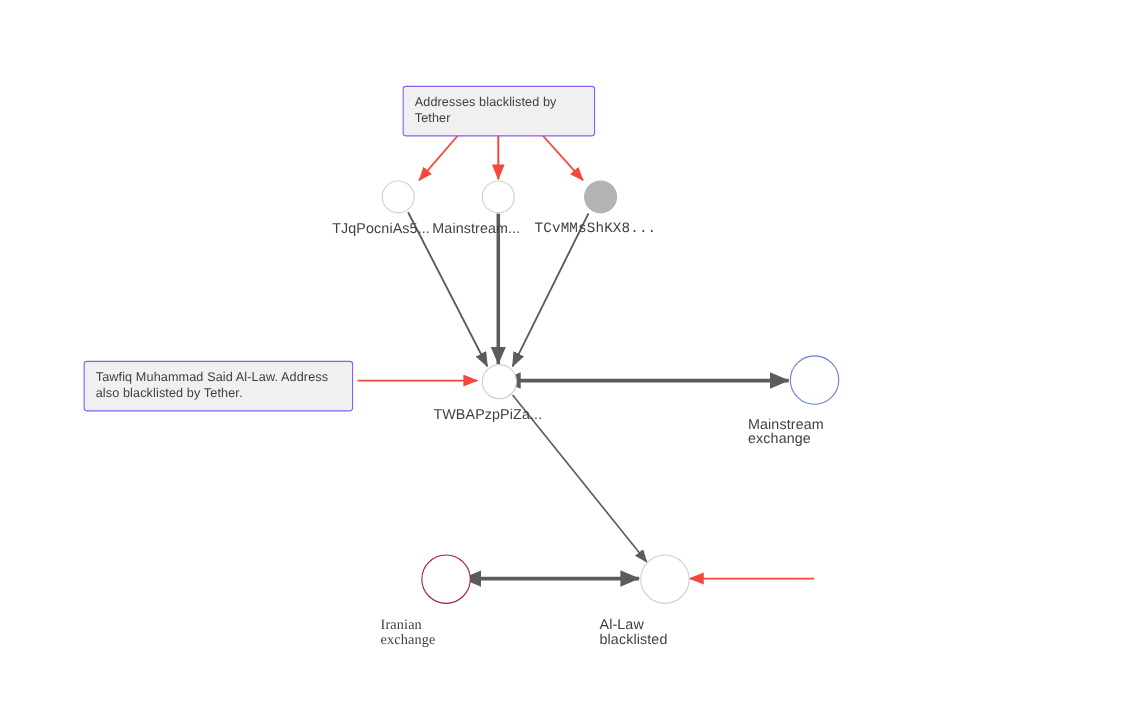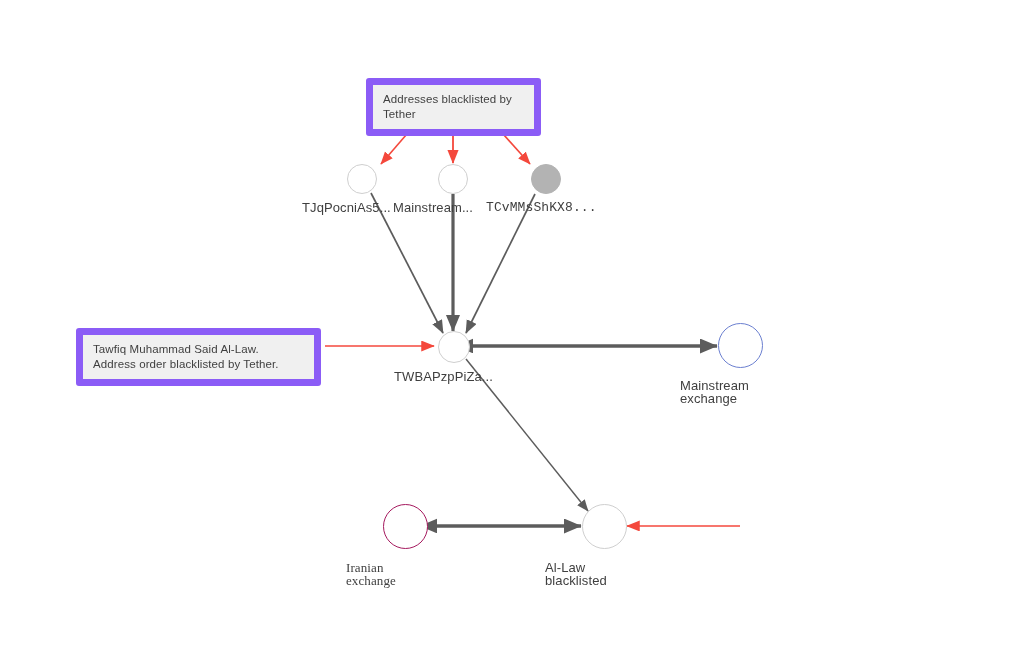--- a/index.html
+++ b/index.html
@@ -41,21 +41,21 @@
     font-size: 13px;
     line-height: 13px;
     color: #3f3f3f;
     white-space: pre-line;
     letter-spacing: 0.1px;
   }
   .annotation {
     position: absolute;
     box-sizing: border-box;
     background: #f0f0f0;
-    border: 7px solid #8b5cf6;
+    border: 1px solid #8b5cf6;
     border-radius: 3px;
     font-size: 11.5px;
     line-height: 15px;
     color: #3f3f3f;
     padding: 7px 10px;
     letter-spacing: 0.1px;
   }
 </style>
 </head>
 <body>
@@ -95,21 +95,21 @@
     <line x1="436" y1="526" x2="581" y2="526" stroke="#5c5c5c" stroke-width="3.4" marker-end="url(#arrow-grey-thick)" marker-start="url(#arrow-grey-thick-start)"></line>
 
     <line x1="740" y1="526" x2="627" y2="526" stroke="#f4483c" stroke-width="1.7" marker-end="url(#arrow-red-thin)"></line>
   </svg>
 
   <div class="annotation" style="left:366px; top:78px; width:175px;">
     <span>Addresses blacklisted by Tether</span>
   </div>
 
   <div class="annotation" style="left:76px; top:328px; width:245px;">
-    <span>Tawfiq Muhammad Said Al-Law. Address order blacklisted by Tether.</span>
+    <span>Tawfiq Muhammad Said Al-Law. Address also blacklisted by Tether.</span>
   </div>
 
 
   <div class="node" style="left:347px; top:164px; width:30px; height:30px;
               background:#ffffff; border:1.4px solid #cfcfcf;"></div>
   <div class="node-label" style="left:302px; top:201px; width:120px;">TJqPocniAs5...</div>
 
   <div class="node" style="left:438px; top:164px; width:30px; height:30px;
               background:#ffffff; border:1.4px solid #cfcfcf;"></div>
   <div class="node-label" style="left:393px; top:201px; width:120px;">Mainstream...</div>

